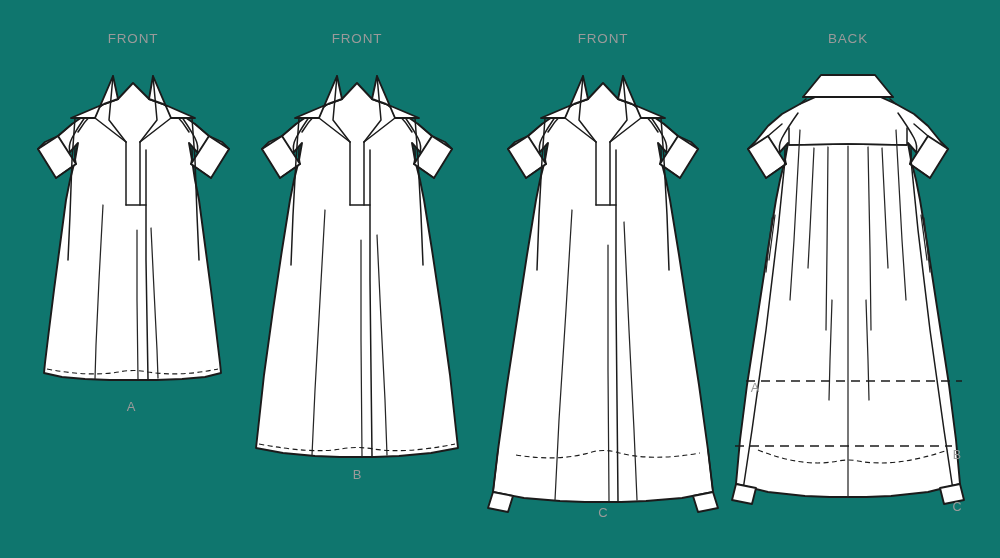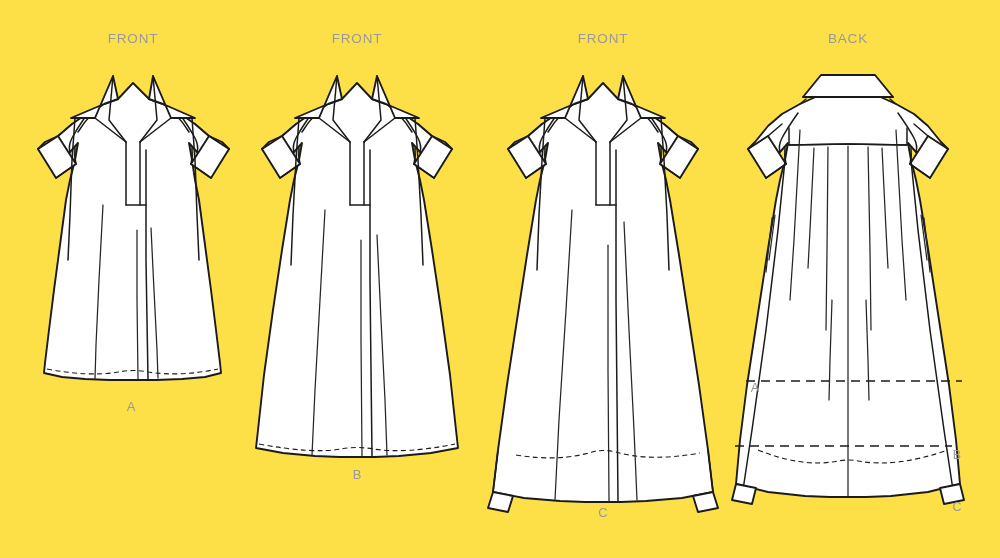--- a/index.html
+++ b/index.html
@@ -11,21 +11,21 @@
   body {
     width: 1000px;
     height: 558px;
     overflow: hidden;
     font-family: "Liberation Sans", sans-serif;
   }
   #sheet {
     position: relative;
     width: 1000px;
     height: 558px;
-    background: #fde047;
+    background: #0f766e;
   }
   #artboard {
     position: absolute;
     left: 0;
     top: 0;
     width: 1000px;
     height: 558px;
   }
   .view-caption, .view-letter, .len-letter {
     fill: #9a9a9a;

